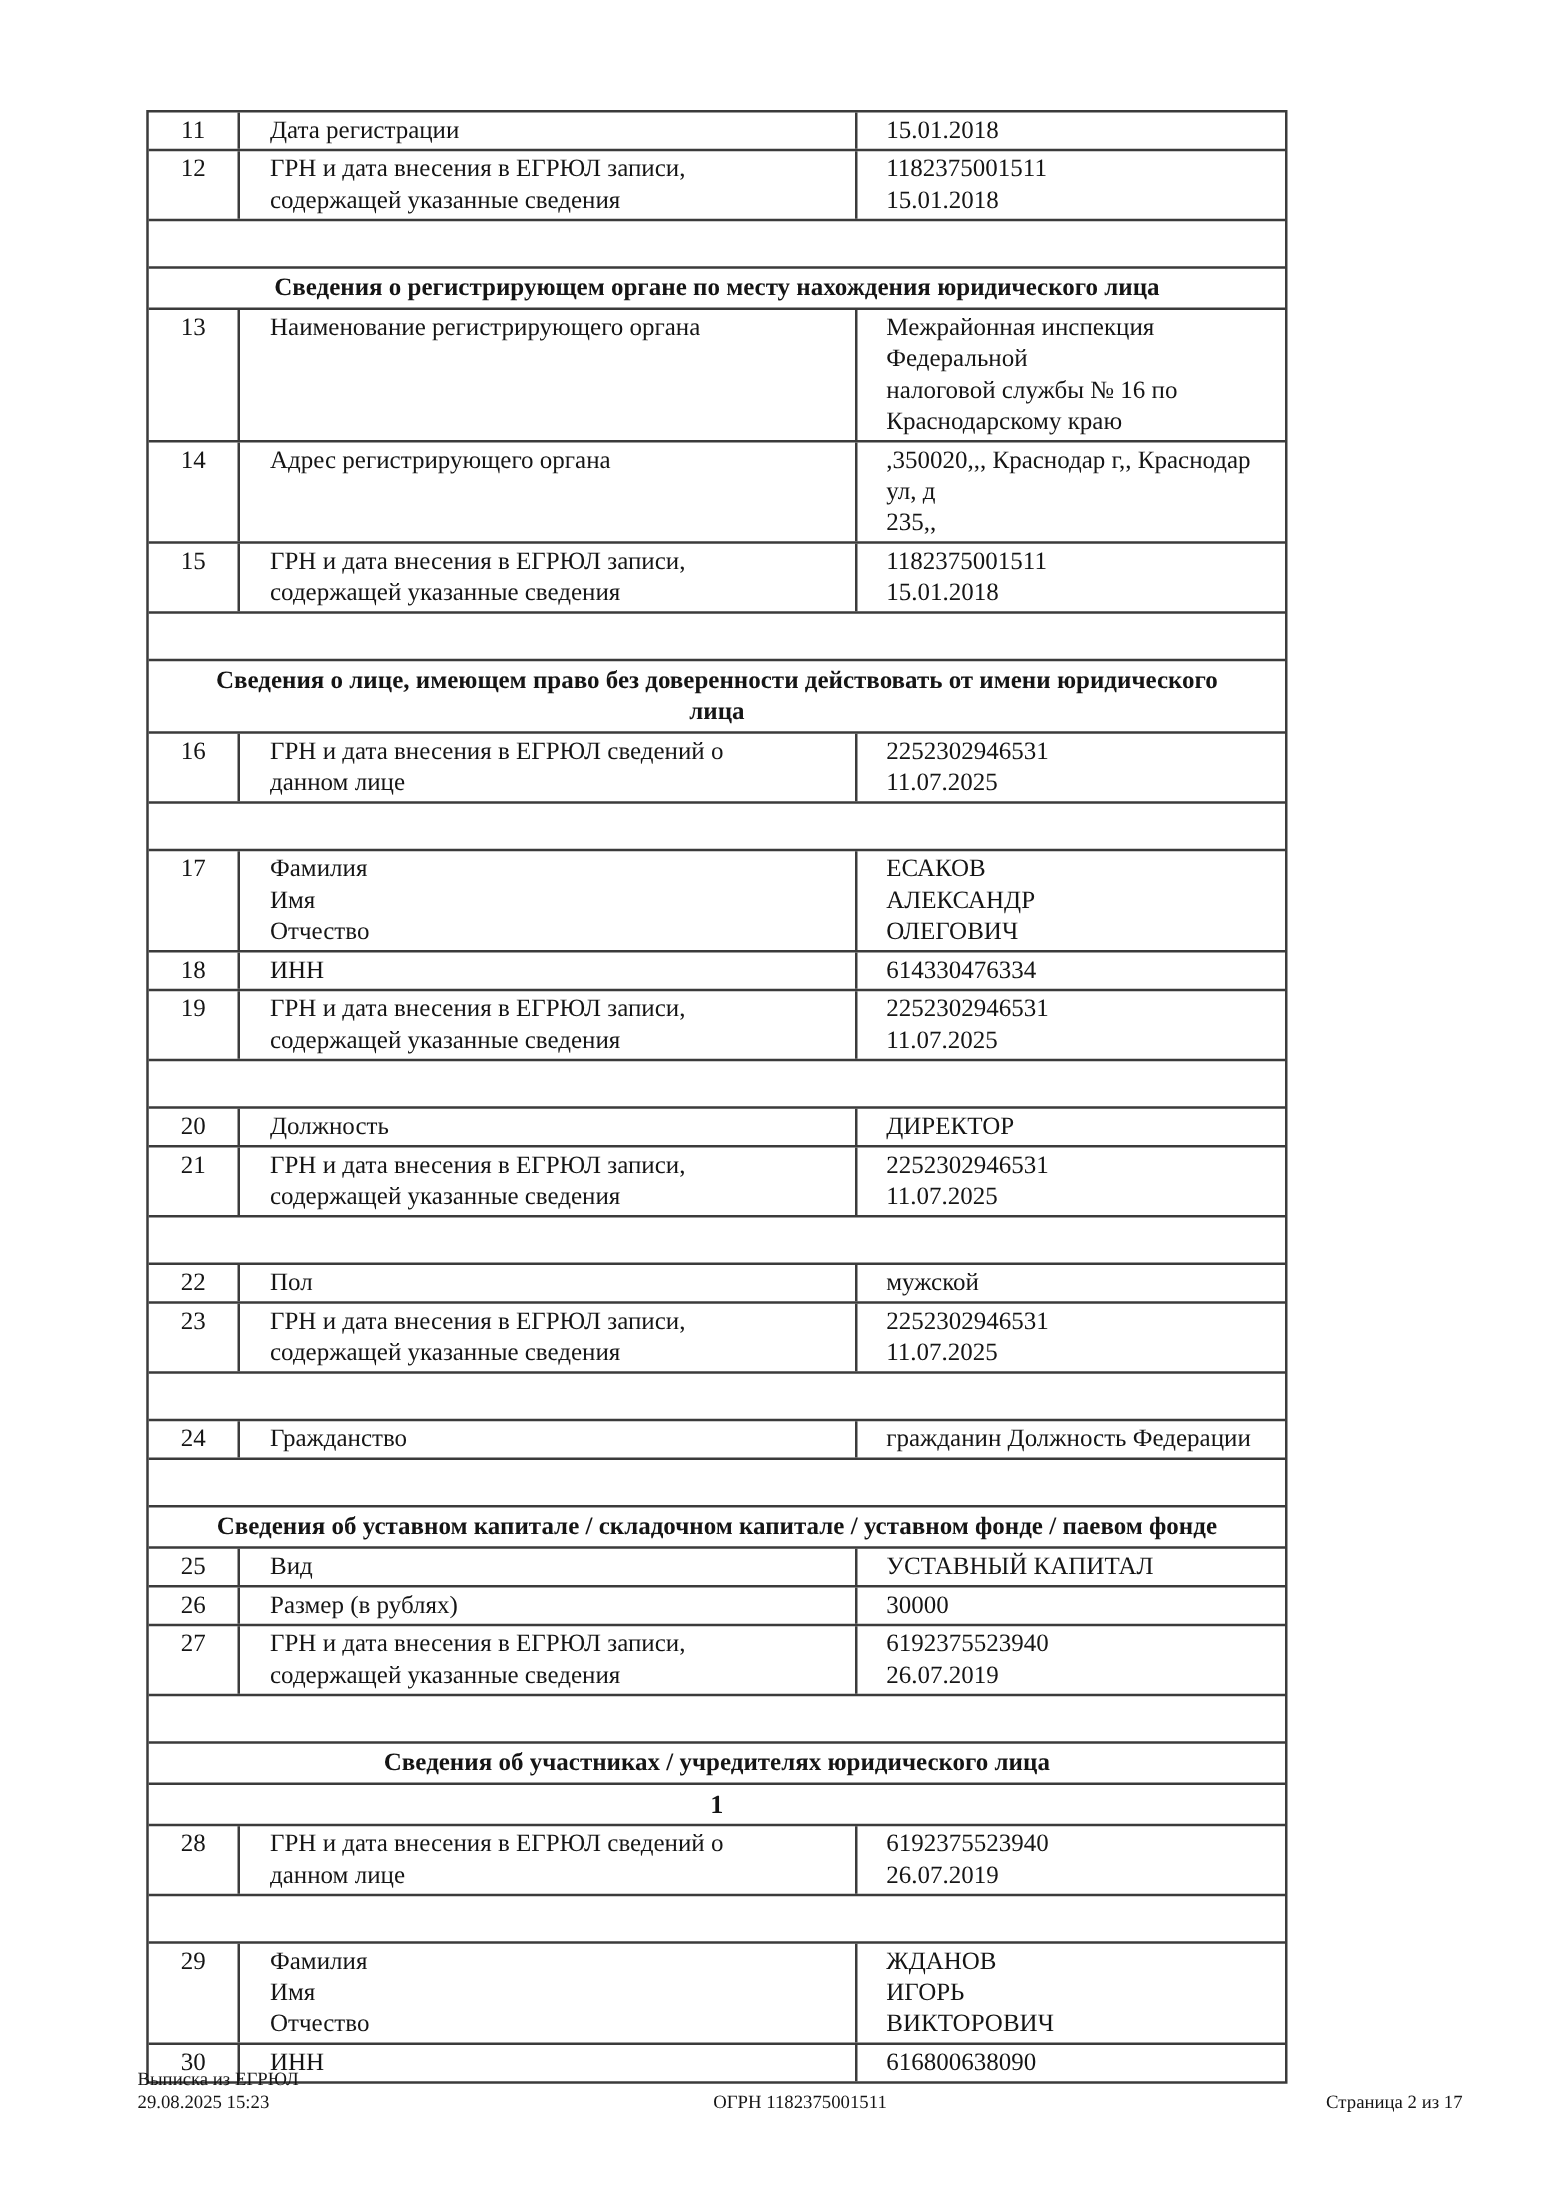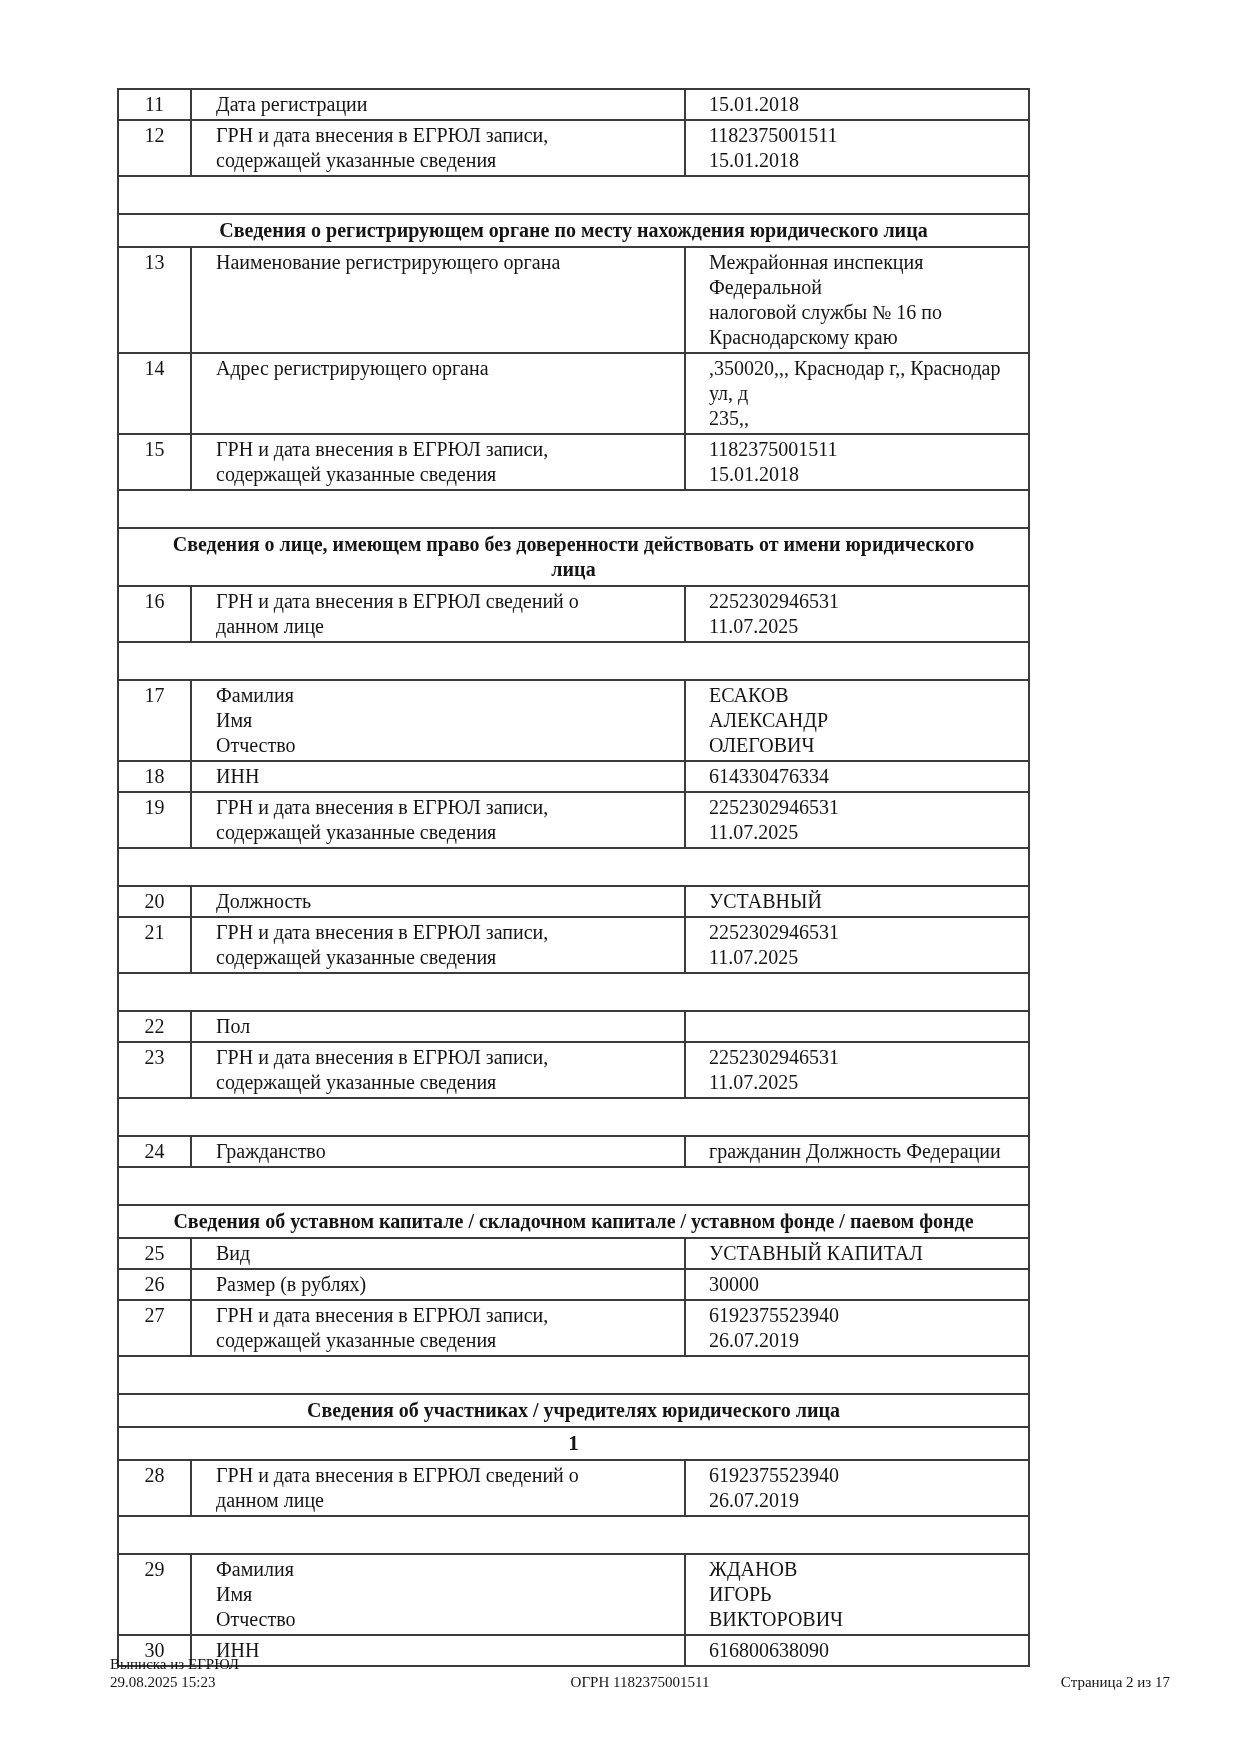--- a/index.html
+++ b/index.html
@@ -160,36 +160,37 @@
 содержащей указанные сведения</div>
       <div class="c-value">2252302946531
 11.07.2025</div>
     </div>
 
     <div class="t-row t-spacer"></div>
 
     <div class="t-row">
       <div class="c-num">20</div>
       <div class="c-label">Должность</div>
-      <div class="c-value">УСТАВНЫЙ</div>
+      <div class="c-value">ДИРЕКТОР</div>
     </div>
 
     <div class="t-row">
       <div class="c-num">21</div>
       <div class="c-label">ГРН и дата внесения в ЕГРЮЛ записи,
 содержащей указанные сведения</div>
       <div class="c-value">2252302946531
 11.07.2025</div>
     </div>
 
     <div class="t-row t-spacer"></div>
 
     <div class="t-row">
       <div class="c-num">22</div>
       <div class="c-label">Пол</div>
+      <div class="c-value">мужской</div>
     </div>
 
     <div class="t-row">
       <div class="c-num">23</div>
       <div class="c-label">ГРН и дата внесения в ЕГРЮЛ записи,
 содержащей указанные сведения</div>
       <div class="c-value">2252302946531
 11.07.2025</div>
     </div>
 

